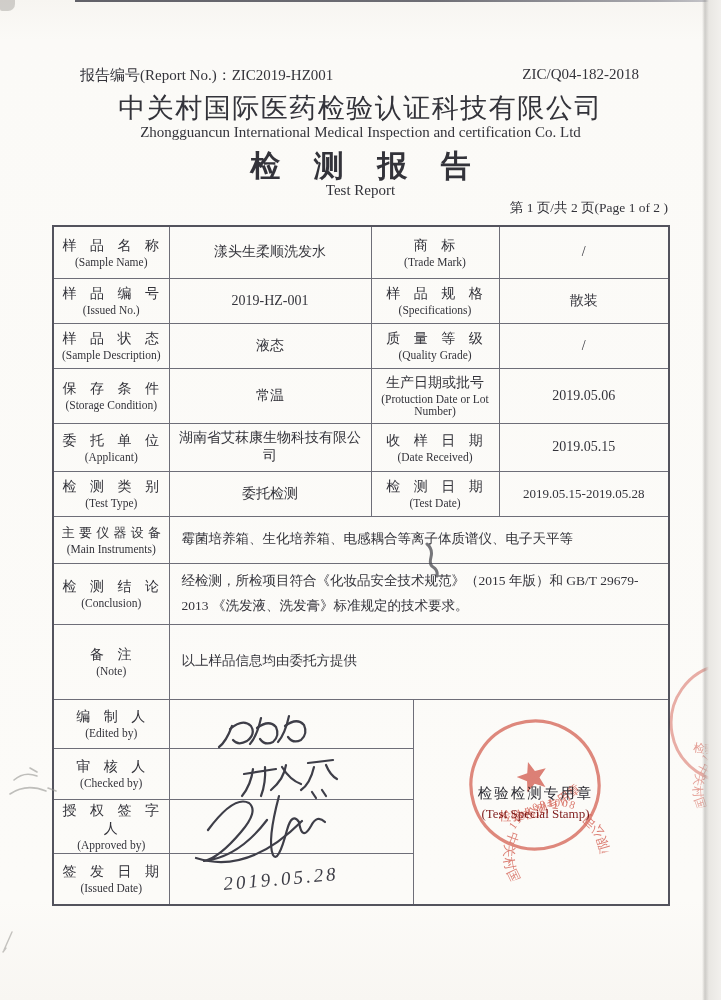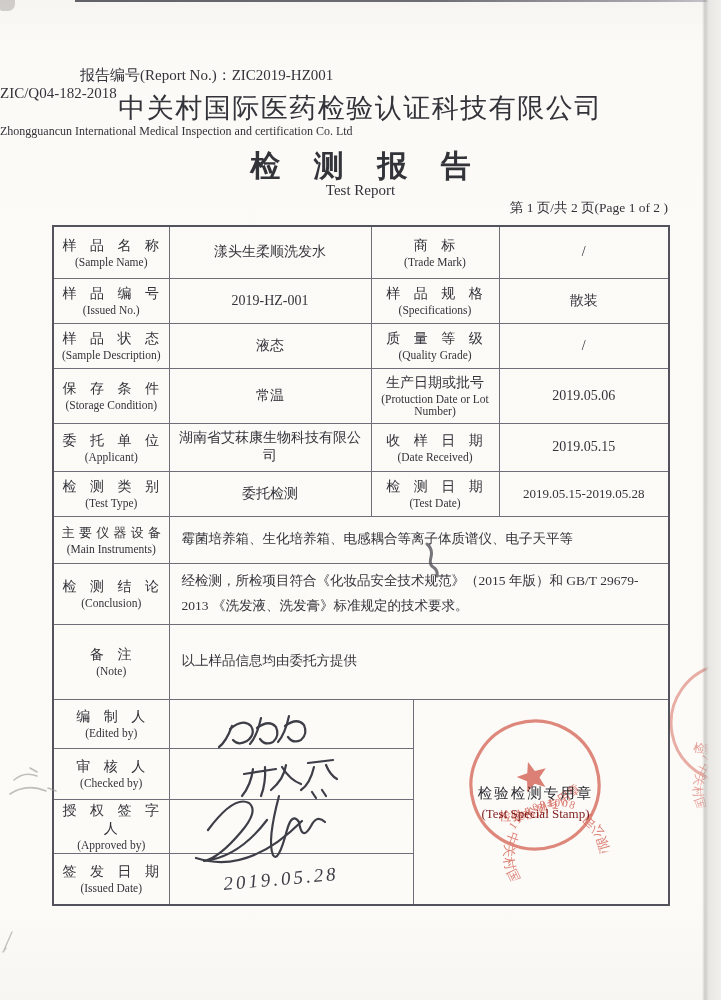--- a/index.html
+++ b/index.html
@@ -10,25 +10,25 @@
     color:#33333a;
   }
   .abs{position:absolute;}
   
   .top-scan-line{left:75px;top:0;width:646px;height:2px;
     background:linear-gradient(to right,#474750 0%,#55555e 55%,#9b9ba2 90%,#c4c4c9 100%);opacity:.85;}
   .corner-blob{left:0;top:0;width:15px;height:11px;background:#a09e9a;opacity:.45;border-radius:0 0 7px 2px;}
   .edge-band{right:0;top:0;width:19px;height:1000px;z-index:6;
     background:linear-gradient(to right,rgba(150,148,144,0) 0,rgba(140,138,134,.4) 3px,#e9e7e3 7px,#f2f0ed 100%);}
   
-  .report-line{left:0;top:66px;width:721px;display:flex;justify-content:space-between;font-size:15px;flex-direction:column;}
+  .report-line{left:0;top:66px;width:721px;display:flex;justify-content:space-between;font-size:15px;}
   .report-line .left{margin-left:80px;}
   .report-line .right{margin-right:82px;}
   .company-cn{left:0;top:90px;width:721px;text-align:center;font-size:27px;letter-spacing:1.5px;}
-  .company-en{left:0;top:124px;width:721px;font-size:12px;}
+  .company-en{left:0;top:124px;width:721px;text-align:center;font-size:15px;}
   .title-cn{left:0;top:146px;width:721px;text-align:center;font-size:30px;font-weight:600;letter-spacing:13px;text-indent:13px;}
   .title-en{left:0;top:182px;width:721px;text-align:center;font-size:15px;}
   .page-indicator{top:199px;right:53px;font-size:13.5px;}
   
   table.report{position:absolute;left:52px;top:225px;width:616px;border-collapse:collapse;table-layout:fixed;}
   table.report td{border:1px solid #6e6e78;vertical-align:middle;text-align:center;padding:2px 4px;overflow:visible;}
   table.report{border:2px solid #53535d;}
   .lab .cn{display:block;font-size:14px;letter-spacing:1px;word-spacing:8px;}
   .lab .cn.tight{word-spacing:1px;letter-spacing:0;}
   .lab .en{display:block;font-size:11.5px;margin-top:1px;}

